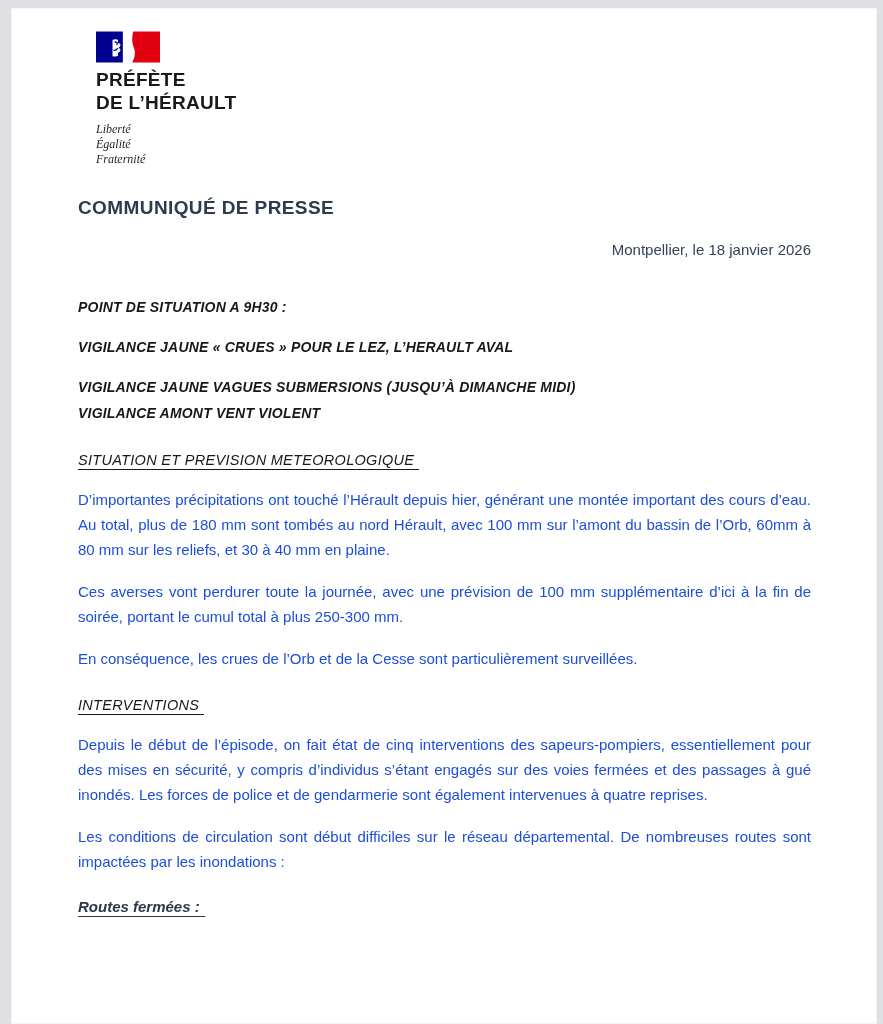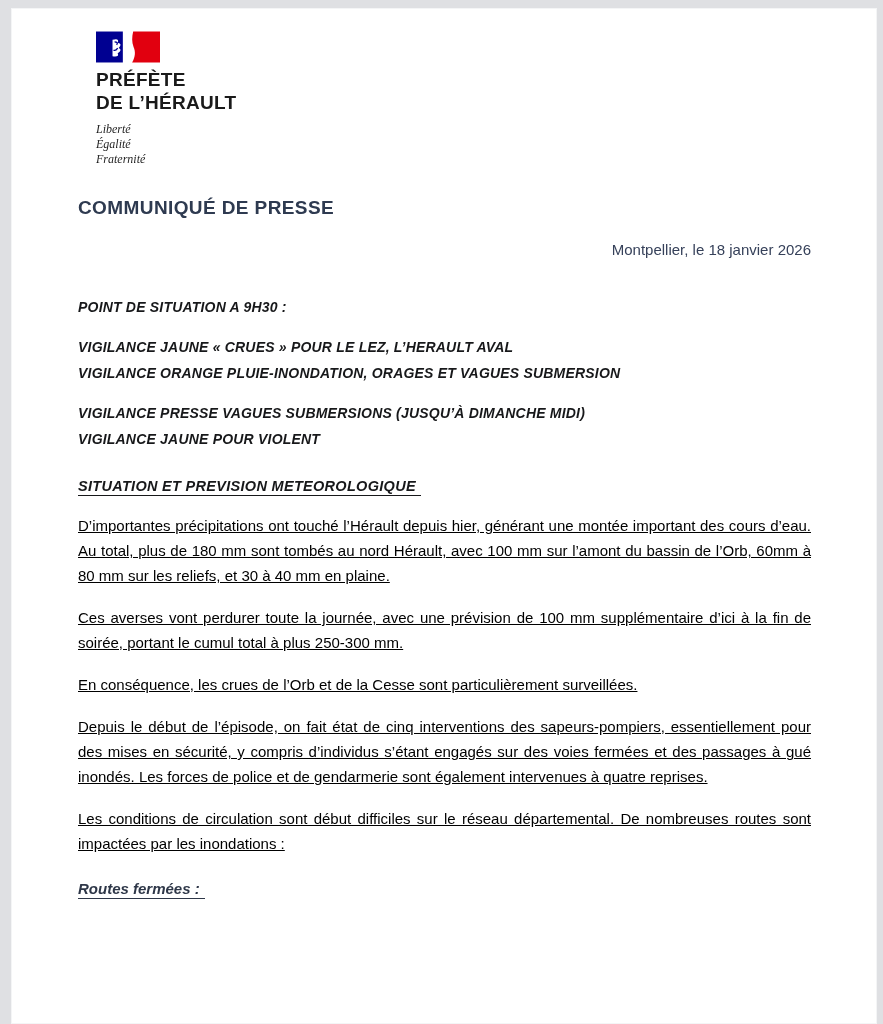--- a/index.html
+++ b/index.html
@@ -62,40 +62,39 @@
     font-weight: 700;
     font-style: italic;
     letter-spacing: 0.2px;
     color: #17181a;
   }
 
   
   .section-heading {
     margin-top: 26px;
     font-size: 14.5px;
-    font-weight: 700;
+    font-weight: 400;
     font-style: italic;
     letter-spacing: 0.3px;
     color: #17181a;
   }
   .section-heading > span {
     display: inline-block;
     border-bottom: 1.6px solid #17181a;
     padding-right: 5px;
     padding-bottom: 1px;
   }
 
   
   .body-par {
     margin-top: 17px;
     font-size: 15px;
     line-height: 25px;
     text-align: justify;
-    color: #000000;
-    text-decoration: underline;
+    color: #1d4ed8;
   }
 
   
   .routes { margin-top: 24px; }
   .routes-heading {
     font-size: 15px;
     font-weight: 700;
     font-style: italic;
     color: #2e3748;
   }
@@ -127,35 +126,37 @@
     </div>
   </div>
 
   <div class="doc-title">COMMUNIQUÉ DE PRESSE</div>
   <div class="dateline">Montpellier, le 18 janvier 2026</div>
 
   <div class="headline point-line headline-block">POINT DE SITUATION A 9H30 :</div>
 
   <div class="headline-block">
     <div class="headline">VIGILANCE JAUNE « CRUES » POUR LE LEZ, L’HERAULT AVAL</div>
-    <div class="headline">VIGILANCE ORANGE PLUIE-INONDATION, ORAGES ET VAGUES SUBMERSION</div>
   </div>
 
   <div class="headline-block">
-    <div class="headline">VIGILANCE PRESSE VAGUES SUBMERSIONS (JUSQU’À DIMANCHE MIDI)</div>
-    <div class="headline">VIGILANCE JAUNE POUR VIOLENT</div>
+    <div class="headline">VIGILANCE JAUNE VAGUES SUBMERSIONS (JUSQU’À DIMANCHE MIDI)</div>
+    <div class="headline">VIGILANCE AMONT VENT VIOLENT</div>
   </div>
 
   <div class="section-heading">
     <span>SITUATION ET PREVISION METEOROLOGIQUE</span>
   </div>
   <p class="body-par">D’importantes précipitations ont touché l’Hérault depuis hier, générant une montée important des cours d’eau.  Au total, plus de 180 mm sont tombés au nord Hérault, avec 100 mm sur l’amont du bassin de l’Orb, 60mm à 80 mm sur les reliefs, et 30 à 40 mm en plaine.</p>
   <p class="body-par">Ces averses vont perdurer toute la journée, avec une prévision de 100 mm supplémentaire d’ici à la fin de soirée, portant le cumul total à plus 250-300 mm.</p>
   <p class="body-par">En conséquence, les crues de l’Orb et de la Cesse sont particulièrement surveillées.</p>
 
+  <div class="section-heading">
+    <span>INTERVENTIONS</span>
+  </div>
   <p class="body-par">Depuis le début de l’épisode, on fait état de cinq interventions des sapeurs-pompiers, essentiellement pour des mises en sécurité, y compris d’individus s’étant engagés sur des voies fermées et des passages à gué inondés. Les forces de police et de gendarmerie sont également intervenues à quatre reprises.</p>
   <p class="body-par">Les conditions de circulation sont début difficiles sur le réseau départemental. De nombreuses routes sont impactées par les inondations :</p>
 
   <div class="routes">
     <div class="routes-heading">
       <span>Routes fermées :</span>
     </div>
 
   </div>
 

